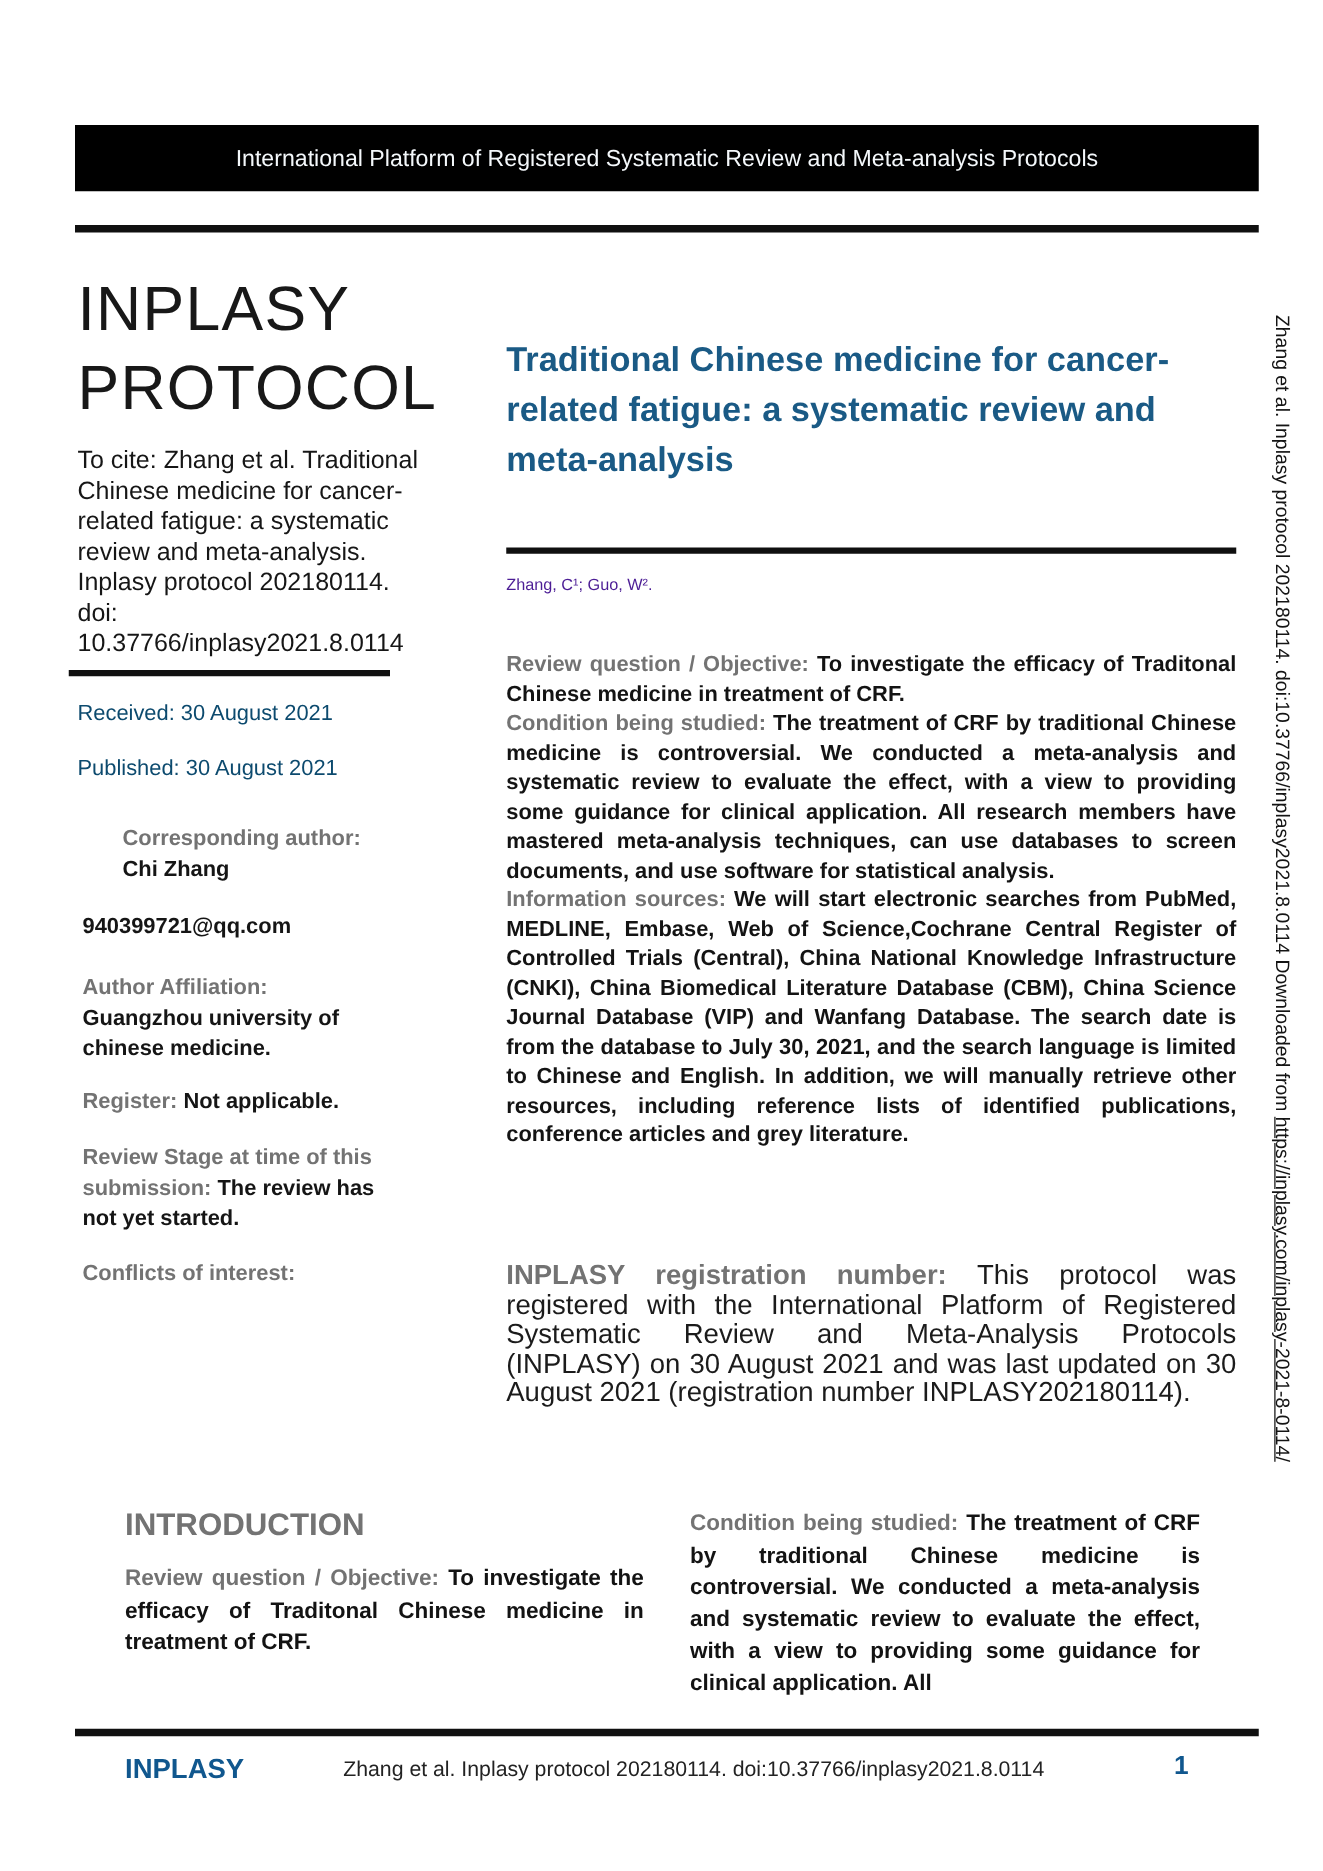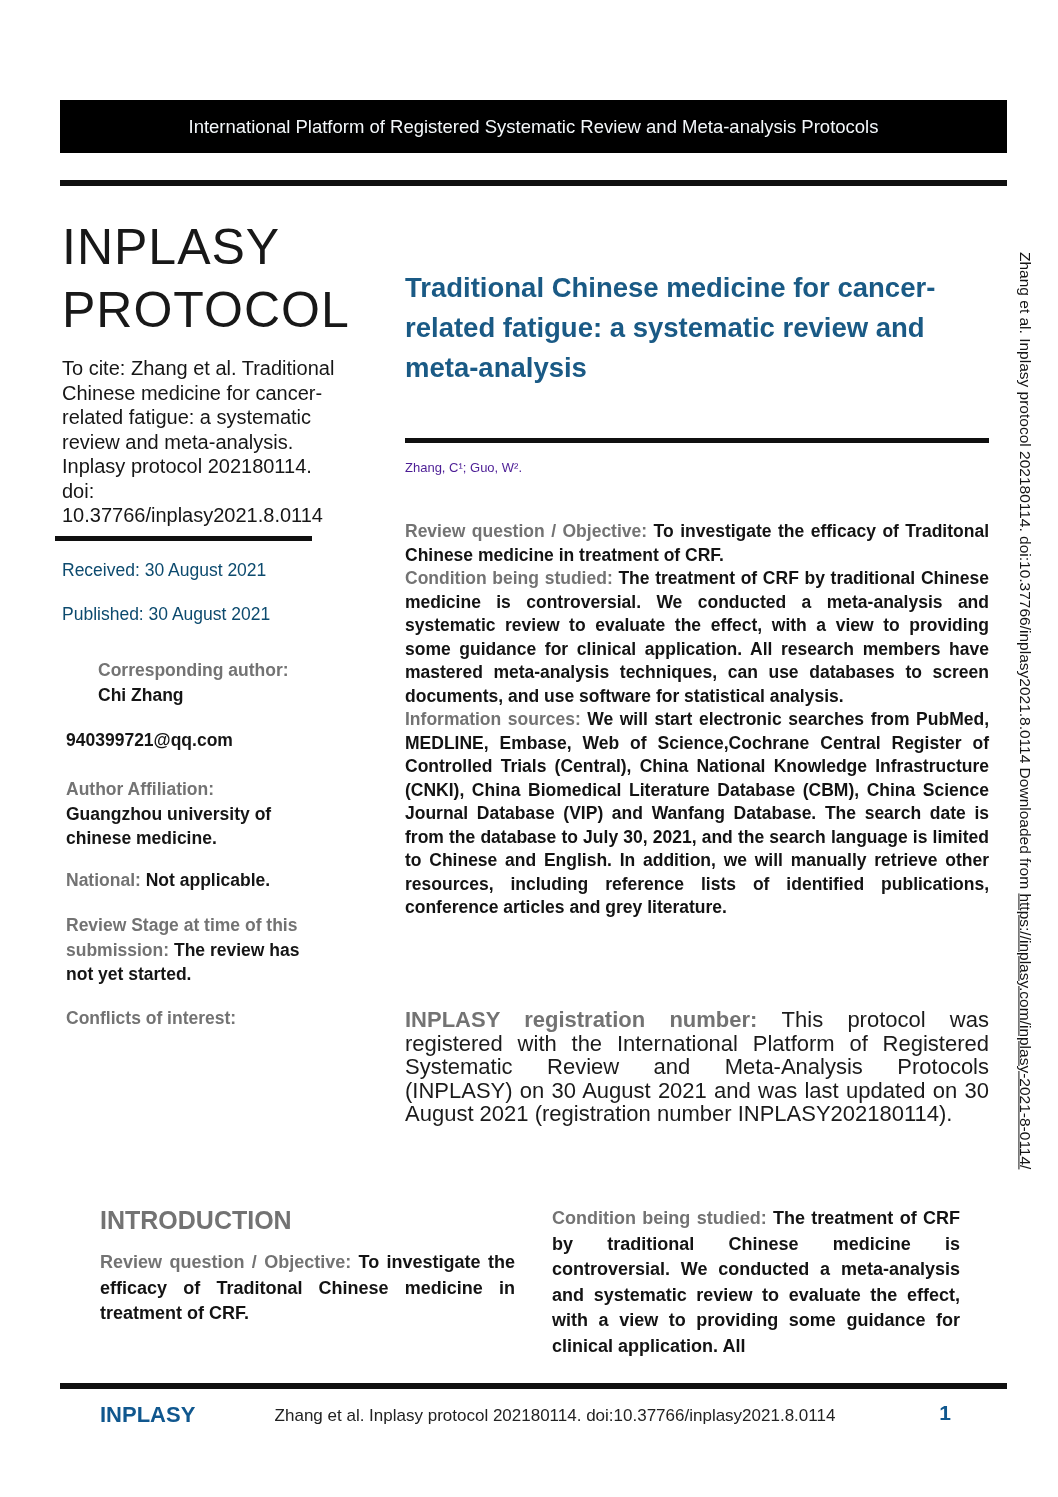--- a/index.html
+++ b/index.html
@@ -85,21 +85,21 @@
 </div>
 
 <div class="abs side-block blk-email lblk">940399721@qq.com</div>
 
 <div class="abs side-block blk-affiliation">
   <div class="lblue">Author Affiliation:</div>
   <div class="lblk">Guangzhou university of chinese medicine.</div>
 </div>
 
 <div class="abs side-block blk-support">
-  <span class="lblue">National: </span><span class="lblk">Not applicable.</span>
+  <span class="lblue">Register: </span><span class="lblk">Not applicable.</span>
 </div>
 
 <div class="abs side-block blk-review-stage">
   <span class="lblue">Review Stage at time of this submission: </span><span class="lblk">The review has not yet started.</span>
 </div>
 
 <div class="abs side-block blk-conflicts">
   <div class="lblue">Conflicts of interest:</div>
 </div>
 

